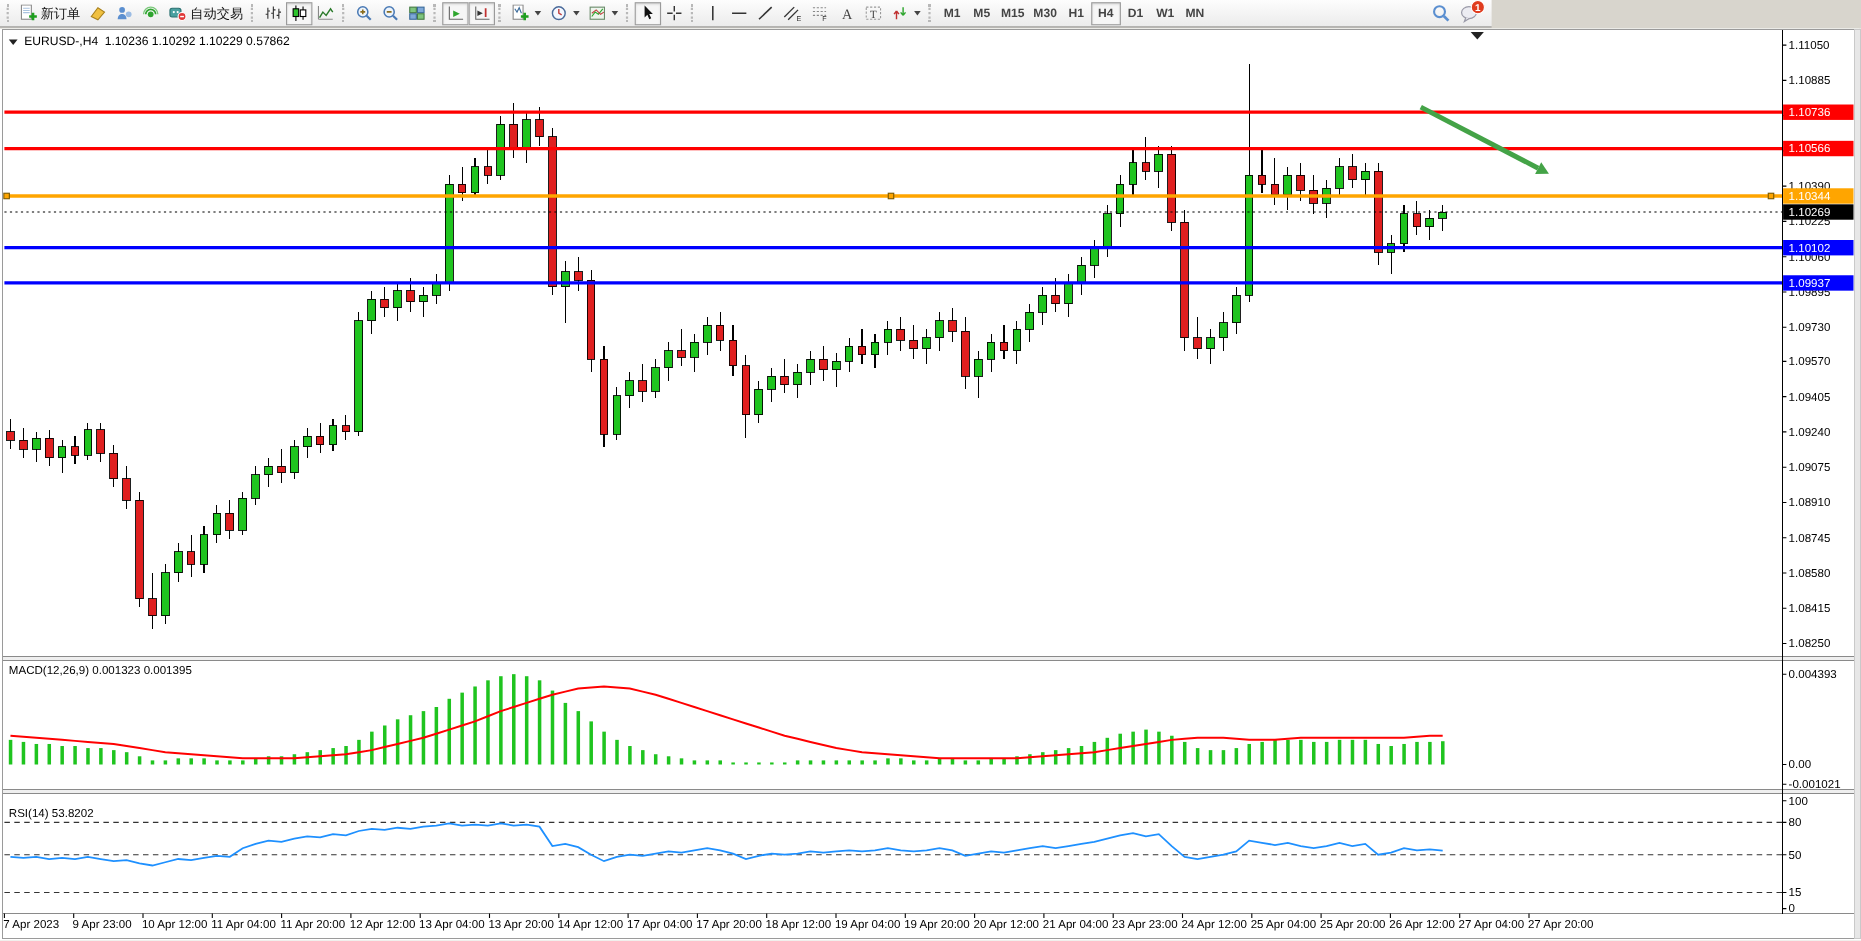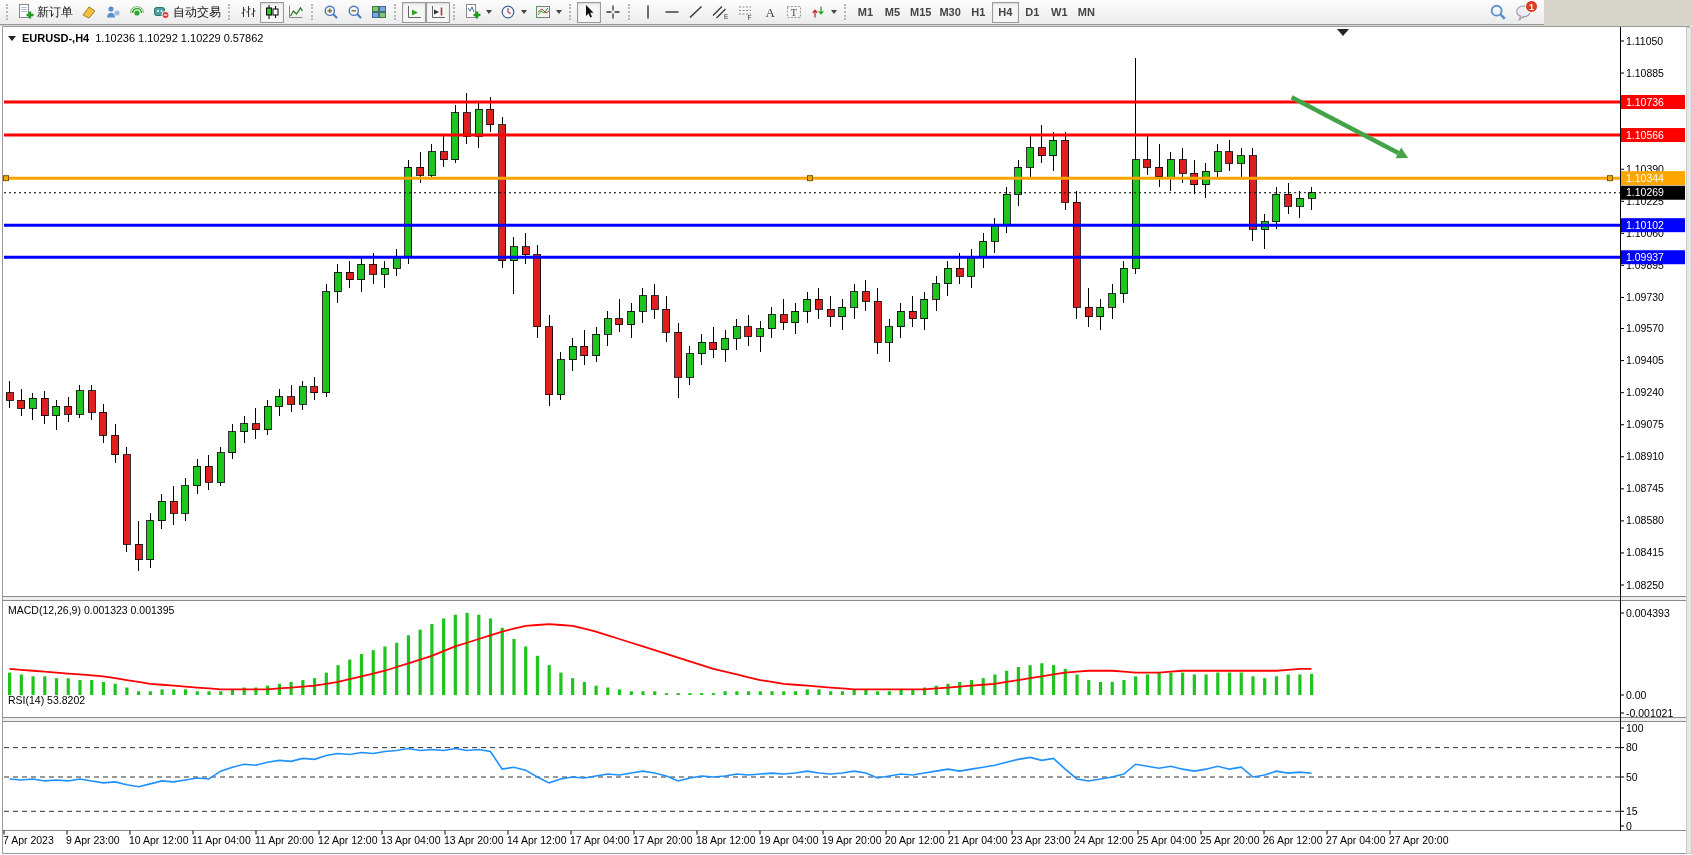--- a/index.html
+++ b/index.html
@@ -1,40 +1,40 @@
 <!DOCTYPE html>
 <html><head>
 <meta charset="utf-8">
 <style>
 *{margin:0;padding:0;box-sizing:border-box}
 html,body{width:1692px;height:855px;overflow:hidden}
 body{position:relative;background:#d8d5cd;font-family:"Liberation Sans",sans-serif}
 
-#toolbar{position:absolute;top:0;left:0;width:1544px;height:25px;
+#toolbar{position:absolute;top:0;left:0;width:1356px;height:25px;
   background:linear-gradient(#fdfdfd,#ebebeb);border-bottom:1px solid #979797;
   display:flex;align-items:center;padding:0 3px;z-index:10}
 .tb-grip{width:4px;height:16px;border-left:2px dotted #b8b8b8;margin:0 4px 0 3px}
 .tb-btn{height:21px;min-width:23px;display:flex;align-items:center;justify-content:center;
   gap:3px;border:1px solid transparent;background:transparent;padding:0 3px;
   font:12px "Liberation Sans",sans-serif;color:#111;cursor:default}
 .tb-btn.active{border:1px solid #9a9a9a;background:#f6f6f6;box-shadow:inset 0 1px 2px rgba(0,0,0,.12)}
 .tb-btn .caret{width:0;height:0;border-left:3px solid transparent;border-right:3px solid transparent;border-top:4px solid #444;margin-left:2px}
 .tb-btn.tf{font:bold 11px "Liberation Sans",sans-serif;color:#444;min-width:27px}
 .tb-right{margin-left:auto;display:flex;align-items:center;gap:6px;padding-right:6px}
 .notif-wrap{position:relative;width:22px;height:22px;display:flex;align-items:center;justify-content:center}
 .notif-badge{position:absolute;top:-1px;right:-3px;min-width:13px;height:13px;border-radius:7px;
   background:#e03c1e;color:#fff;font:bold 9px "Liberation Sans",sans-serif;
   display:flex;align-items:center;justify-content:center;padding:0 3px;border:1px solid #fff}
 
 #chartwin{position:absolute;top:26px;left:0;width:1692px;height:829px;background:#fff}
 #chart-svg{position:absolute;top:0;left:0}
 .overlay-label{position:absolute;font:10.5px "Liberation Sans",sans-serif;color:#000;white-space:nowrap;z-index:5}
 #chart-title{top:6px;left:8px;display:flex;align-items:center;gap:6px;font-size:11px}
 #macd-label{top:578px;left:8px}
-#rsi-label{top:668px;left:8px}
+#rsi-label{top:708px;left:8px}
 .tri{width:0;height:0;border-left:4px solid transparent;border-right:4px solid transparent;border-top:5px solid #222;display:inline-block}
 </style>
 </head>
 <body>
 
 <div id="toolbar">
   <div class="tb-grip"></div>
 
   <button class="tb-btn">
     <svg class="ic" width="16" height="16" viewBox="0 0 16 16">
@@ -735,21 +735,21 @@
         <text x="1263" y="844" fill="#000" font-family="Liberation Sans, sans-serif" font-size="10.5">26 Apr 12:00</text>
         <line x1="1327" y1="830.5" x2="1327" y2="834.5" stroke="#000"></line>
         <text x="1326" y="844" fill="#000" font-family="Liberation Sans, sans-serif" font-size="10.5">27 Apr 04:00</text>
         <line x1="1390" y1="830.5" x2="1390" y2="834.5" stroke="#000"></line>
         <text x="1389" y="844" fill="#000" font-family="Liberation Sans, sans-serif" font-size="10.5">27 Apr 20:00</text>
       </g>
     </svg>
 
   <div id="chart-title" class="overlay-label">
     <span class="tri"></span>
-    <span style="font-weight:bold">EURUSD-,H4</span>
+    <span style="font-weight:normal">EURUSD-,H4</span>
     <span>1.10236 1.10292 1.10229 0.57862</span>
   </div>
   <div id="macd-label" class="overlay-label">
     <span>MACD(12,26,9)</span>
     <span>0.001323 0.001395</span>
   </div>
   <div id="rsi-label" class="overlay-label">
     <span>RSI(14)</span>
     <span>53.8202</span>
   </div>

